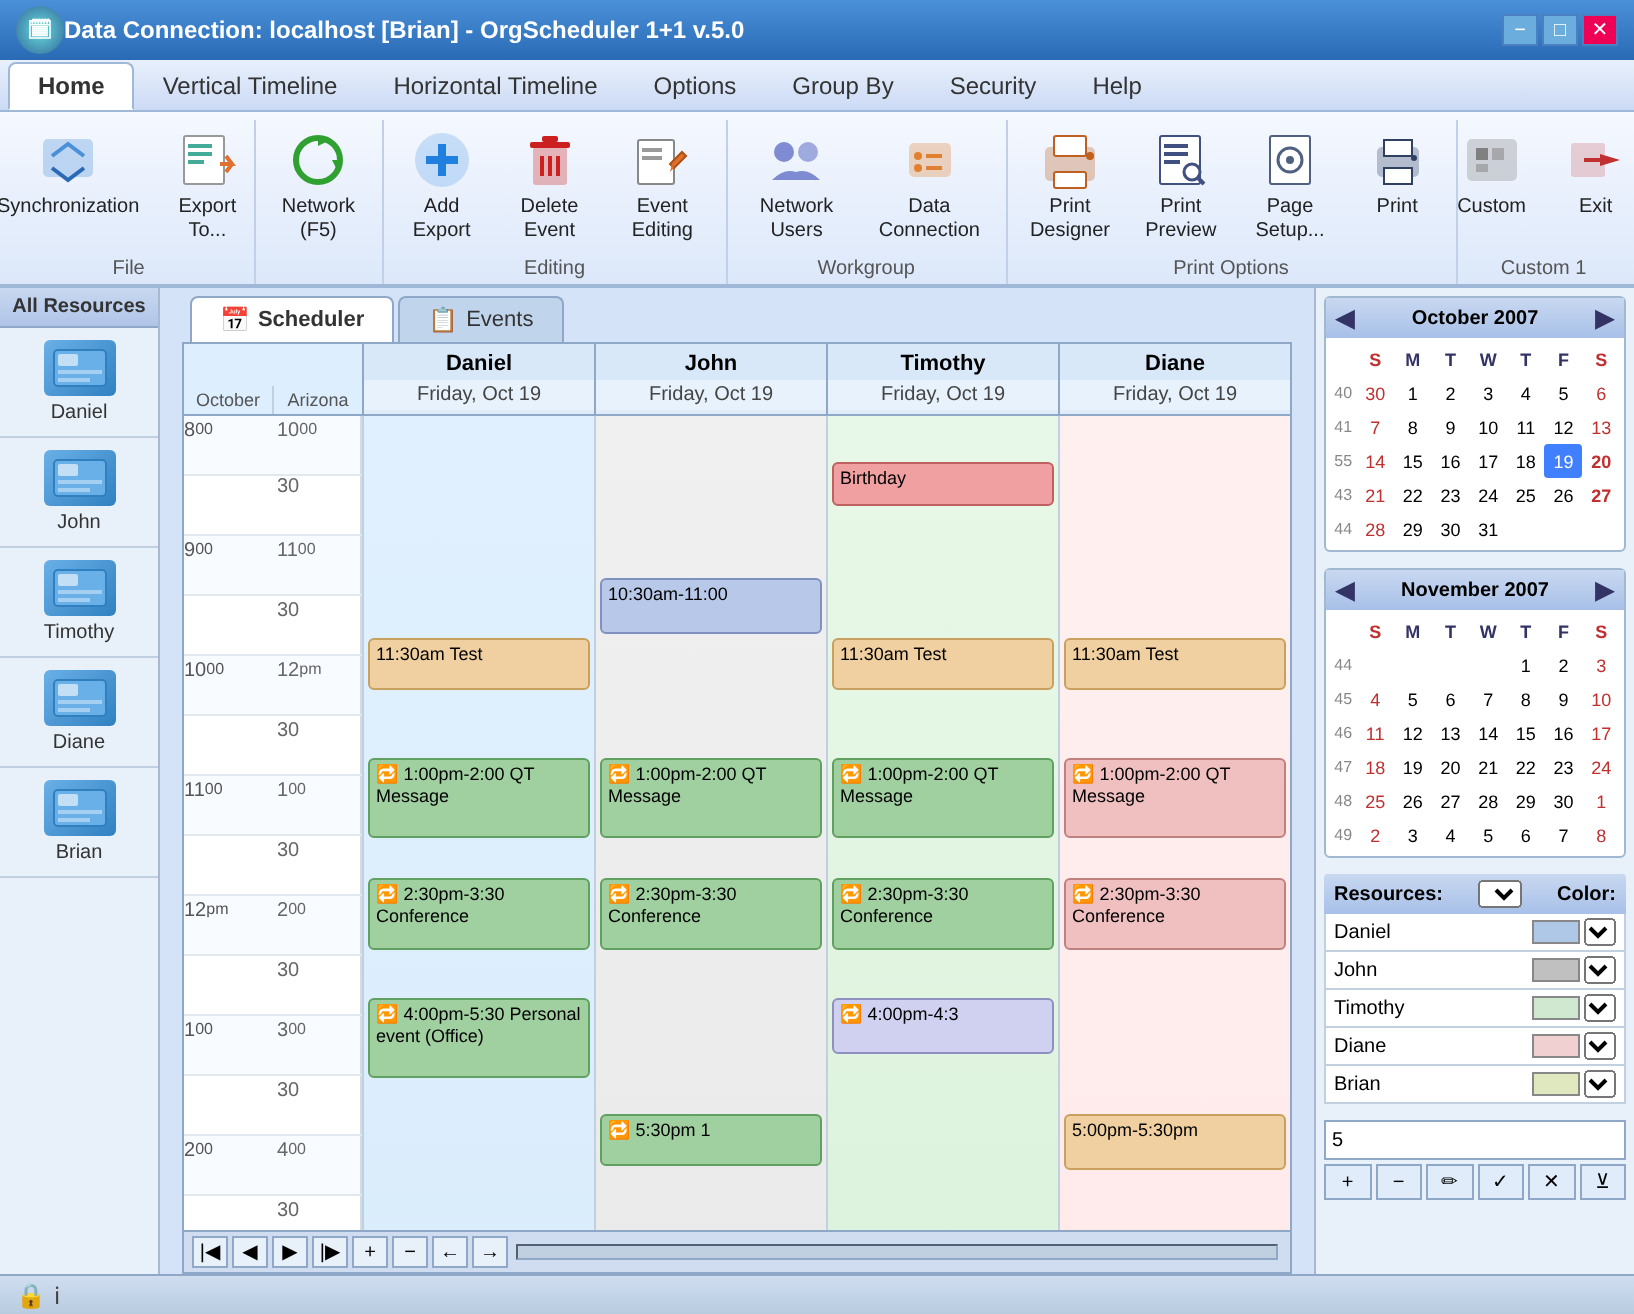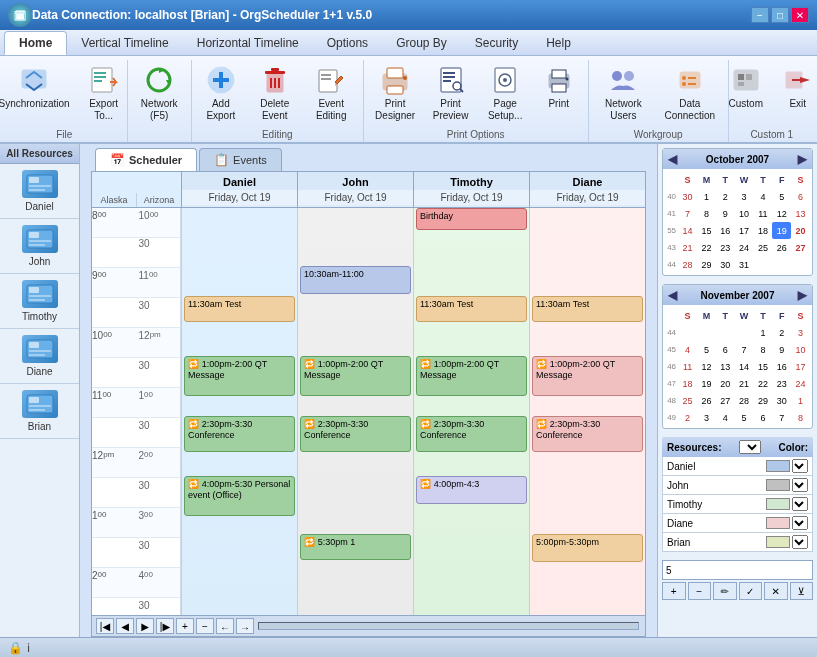--- a/index.html
+++ b/index.html
@@ -148,21 +148,21 @@
 
     
     .az-header { display: flex; }
     .az-sub { flex: 1; text-align: center; font-size: 9px; color: #555; padding: 2px 0; border-right: 1px solid #c0d0e0; background: #ddeeff; }
     .az-sub:last-child { border-right: none; }
 
     
     .event {
       position: absolute; left: 2px; right: 2px; border-radius: 3px;
       padding: 2px 3px; font-size: 9px; line-height: 1.2; overflow: hidden;
-      cursor: pointer; border: 1px solid rgba(0,0,0,0.2);
+      cursor: pointer; border: 1px solid rgba(0,0,0,0.2); margin-top: 23px;
     }
 
     
     .right-panel {
       width: 160px; background: #e8f0fa; border-left: 1px solid #a8b8d0;
       display: flex; flex-direction: column; overflow-y: auto;
     }
 
     .mini-cal { margin: 4px; background: white; border: 1px solid #a0b8d0; border-radius: 3px; }
     .mini-cal-header {
@@ -323,20 +323,48 @@
         </div>
         <div class="label">Event Editing</div>
       </div>
     </div>
     <div class="ribbon-group-label">Editing</div>
   </div>
 
   <div class="ribbon-group">
     <div class="ribbon-items">
       <div class="ribbon-btn">
+        <div class="icon icon-network">
+          <svg width="32" height="32" viewBox="0 0 32 32">
+            <circle cx="10" cy="12" r="5" fill="#5060c0" opacity="0.7"></circle>
+            <circle cx="22" cy="12" r="5" fill="#5060c0" opacity="0.5"></circle>
+            <path d="M4 26 Q10 20 16 22 Q22 20 28 26" fill="#5060c0" opacity="0.7"></path>
+          </svg>
+        </div>
+        <div class="label">Network Users</div>
+      </div>
+      <div class="ribbon-btn">
+        <div class="icon icon-data">
+          <svg width="32" height="32" viewBox="0 0 32 32">
+            <rect x="6" y="8" width="20" height="16" rx="2" fill="#e08030" opacity="0.3" stroke="#e08030"></rect>
+            <circle cx="10" cy="14" r="2" fill="#e08030"></circle>
+            <circle cx="10" cy="20" r="2" fill="#e08030"></circle>
+            <rect x="14" y="13" width="8" height="2" fill="#e08030"></rect>
+            <rect x="14" y="19" width="8" height="2" fill="#e08030"></rect>
+          </svg>
+        </div>
+        <div class="label">Data Connection</div>
+      </div>
+    </div>
+    <div class="ribbon-group-label">Workgroup</div>
+  </div>
+
+  <div class="ribbon-group">
+    <div class="ribbon-items">
+      <div class="ribbon-btn">
         <div class="icon">
           <svg width="32" height="32" viewBox="0 0 32 32">
             <rect x="4" y="10" width="24" height="16" rx="2" fill="#c06020" opacity="0.3" stroke="#c06020"></rect>
             <rect x="8" y="4" width="16" height="10" rx="1" fill="white" stroke="#c06020"></rect>
             <rect x="8" y="22" width="16" height="8" rx="1" fill="white" stroke="#c06020"></rect>
             <circle cx="26" cy="14" r="2" fill="#c06020"></circle>
           </svg>
         </div>
         <div class="label">Print Designer</div>
       </div>
@@ -369,48 +397,20 @@
             <rect x="6" y="10" width="20" height="14" rx="2" fill="#304060" opacity="0.3" stroke="#304060"></rect>
             <rect x="9" y="6" width="14" height="8" fill="white" stroke="#304060"></rect>
             <rect x="9" y="20" width="14" height="8" fill="white" stroke="#304060"></rect>
             <circle cx="24" cy="15" r="1.5" fill="#304060"></circle>
           </svg>
         </div>
         <div class="label">Print</div>
       </div>
     </div>
     <div class="ribbon-group-label">Print Options</div>
-  </div>
-
-  <div class="ribbon-group">
-    <div class="ribbon-items">
-      <div class="ribbon-btn">
-        <div class="icon icon-network">
-          <svg width="32" height="32" viewBox="0 0 32 32">
-            <circle cx="10" cy="12" r="5" fill="#5060c0" opacity="0.7"></circle>
-            <circle cx="22" cy="12" r="5" fill="#5060c0" opacity="0.5"></circle>
-            <path d="M4 26 Q10 20 16 22 Q22 20 28 26" fill="#5060c0" opacity="0.7"></path>
-          </svg>
-        </div>
-        <div class="label">Network Users</div>
-      </div>
-      <div class="ribbon-btn">
-        <div class="icon icon-data">
-          <svg width="32" height="32" viewBox="0 0 32 32">
-            <rect x="6" y="8" width="20" height="16" rx="2" fill="#e08030" opacity="0.3" stroke="#e08030"></rect>
-            <circle cx="10" cy="14" r="2" fill="#e08030"></circle>
-            <circle cx="10" cy="20" r="2" fill="#e08030"></circle>
-            <rect x="14" y="13" width="8" height="2" fill="#e08030"></rect>
-            <rect x="14" y="19" width="8" height="2" fill="#e08030"></rect>
-          </svg>
-        </div>
-        <div class="label">Data Connection</div>
-      </div>
-    </div>
-    <div class="ribbon-group-label">Workgroup</div>
   </div>
 
   <div class="ribbon-group">
     <div class="ribbon-items">
       <div class="ribbon-btn">
         <div class="icon">
           <svg width="32" height="32" viewBox="0 0 32 32">
             <rect x="4" y="6" width="24" height="20" rx="2" fill="#808080" opacity="0.3" stroke="#808080"></rect>
             <rect x="8" y="10" width="6" height="6" fill="#808080"></rect>
             <rect x="16" y="10" width="6" height="6" fill="#808080" opacity="0.5"></rect>
@@ -507,21 +507,21 @@
         <span>Events</span>
       </div>
     </div>
 
     <div class="scheduler-grid">
 
       <div class="col-headers">
         <div class="time-col" style="display:flex; flex-direction:column;">
           <div style="flex:1; background:#ddeeff;"></div>
           <div class="az-header">
-            <div class="az-sub">Alaska</div>
+            <div class="az-sub">October</div>
             <div class="az-sub">Arizona</div>
           </div>
         </div>
         <div class="person-col">
           <div class="person-name">Daniel</div>
           <div class="person-date">Friday, Oct 19</div>
         </div>
         <div class="person-col">
           <div class="person-name">John</div>
           <div class="person-date">Friday, Oct 19</div>

